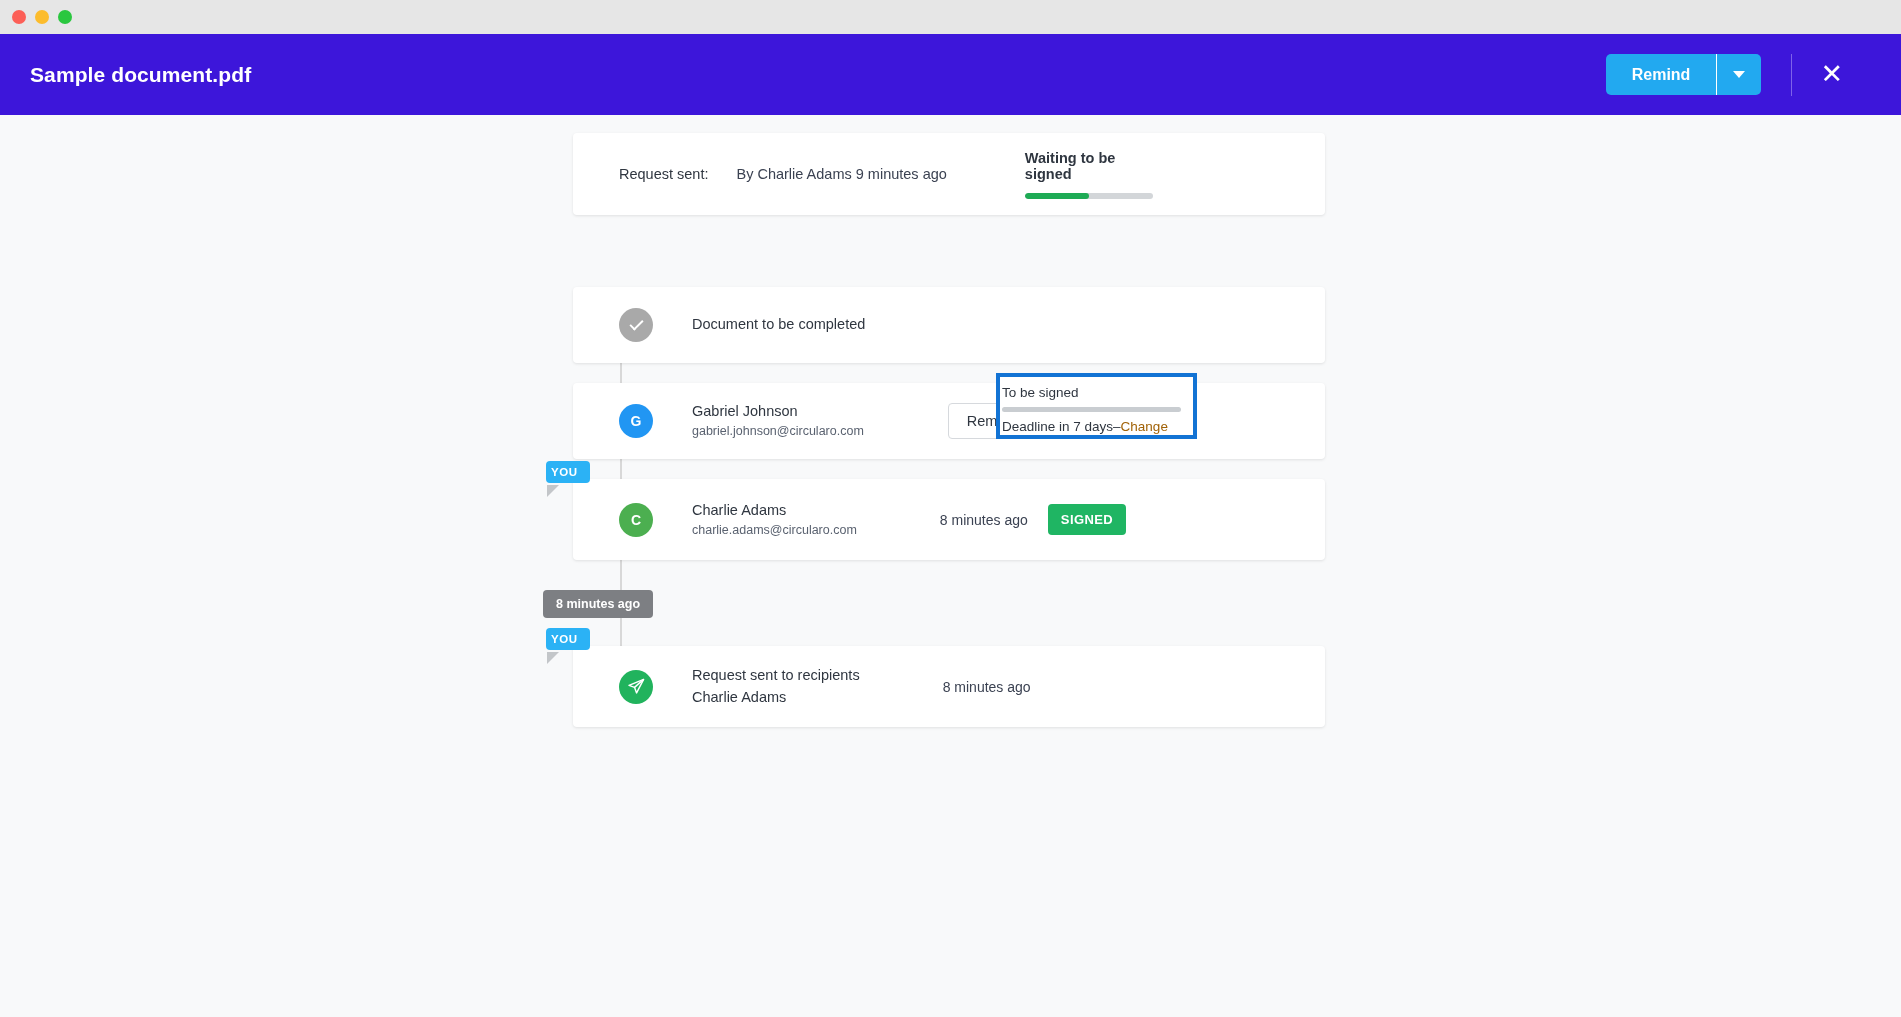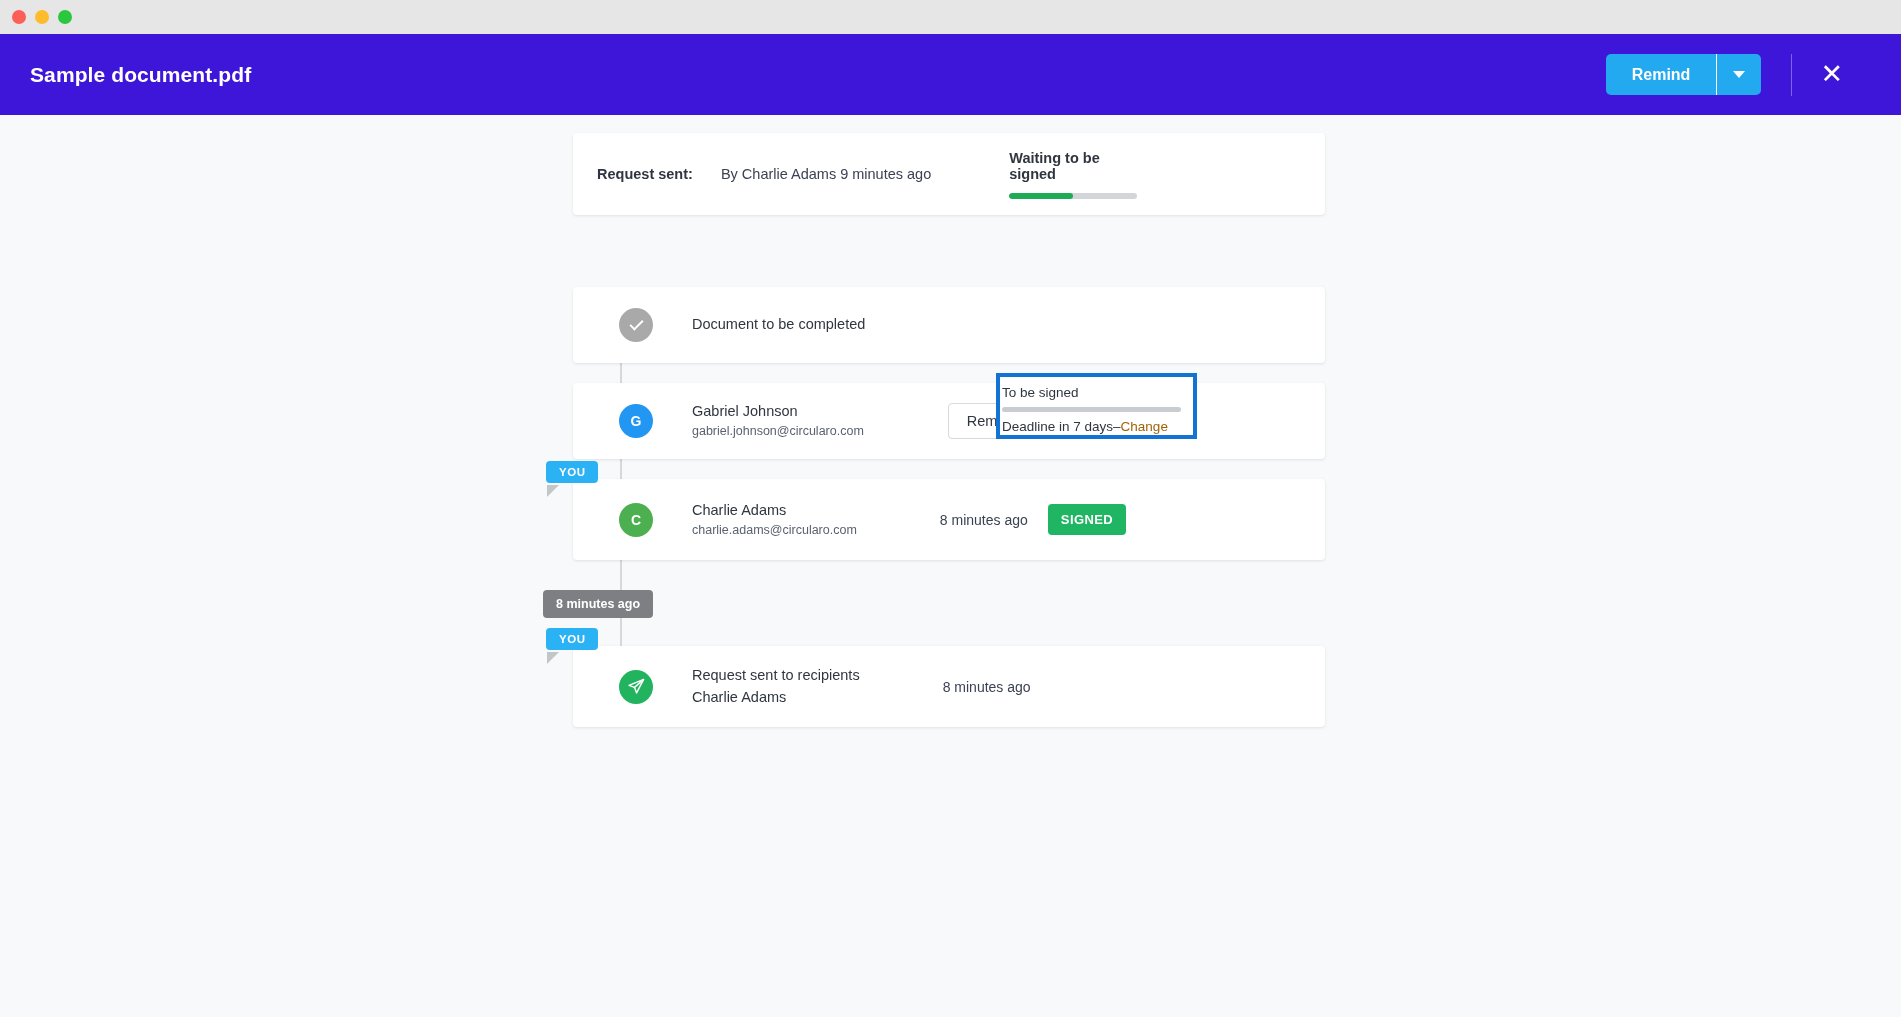--- a/index.html
+++ b/index.html
@@ -126,22 +126,23 @@
     display: flex;
     align-items: center;
     padding: 0 24px;
     z-index: 2;
   }
 
   
   .card-request { height: 82px; margin-bottom: 72px; }
   .req-label {
     font-size: 14.5px;
-    font-weight: bold;
+    font-weight: normal;
     color: #2f3640;
+    margin-left: 22px;
   }
   .req-value {
     font-size: 14.5px;
     color: #3b4252;
     margin-left: 28px;
   }
   .status-block { margin-left: 78px; width: 128px; }
   .status-title {
     font-size: 14.5px;
     font-weight: bold;
@@ -263,21 +264,21 @@
     top: -18px;
     z-index: 6;
   }
   .you-label {
     background: #2bb2f5;
     color: #ffffff;
     font-size: 11.5px;
     font-weight: bold;
     letter-spacing: 0.6px;
     border-radius: 4px;
-    padding: 5px 12px 5px 13px;
+    padding: 5px 12px 5px 5px;
   }
   .you-fold {
     position: absolute;
     left: 1px;
     top: 24px;
     width: 0; height: 0;
     border-left: 12px solid #c3c6c9;
     border-bottom: 12px solid transparent;
   }
 

